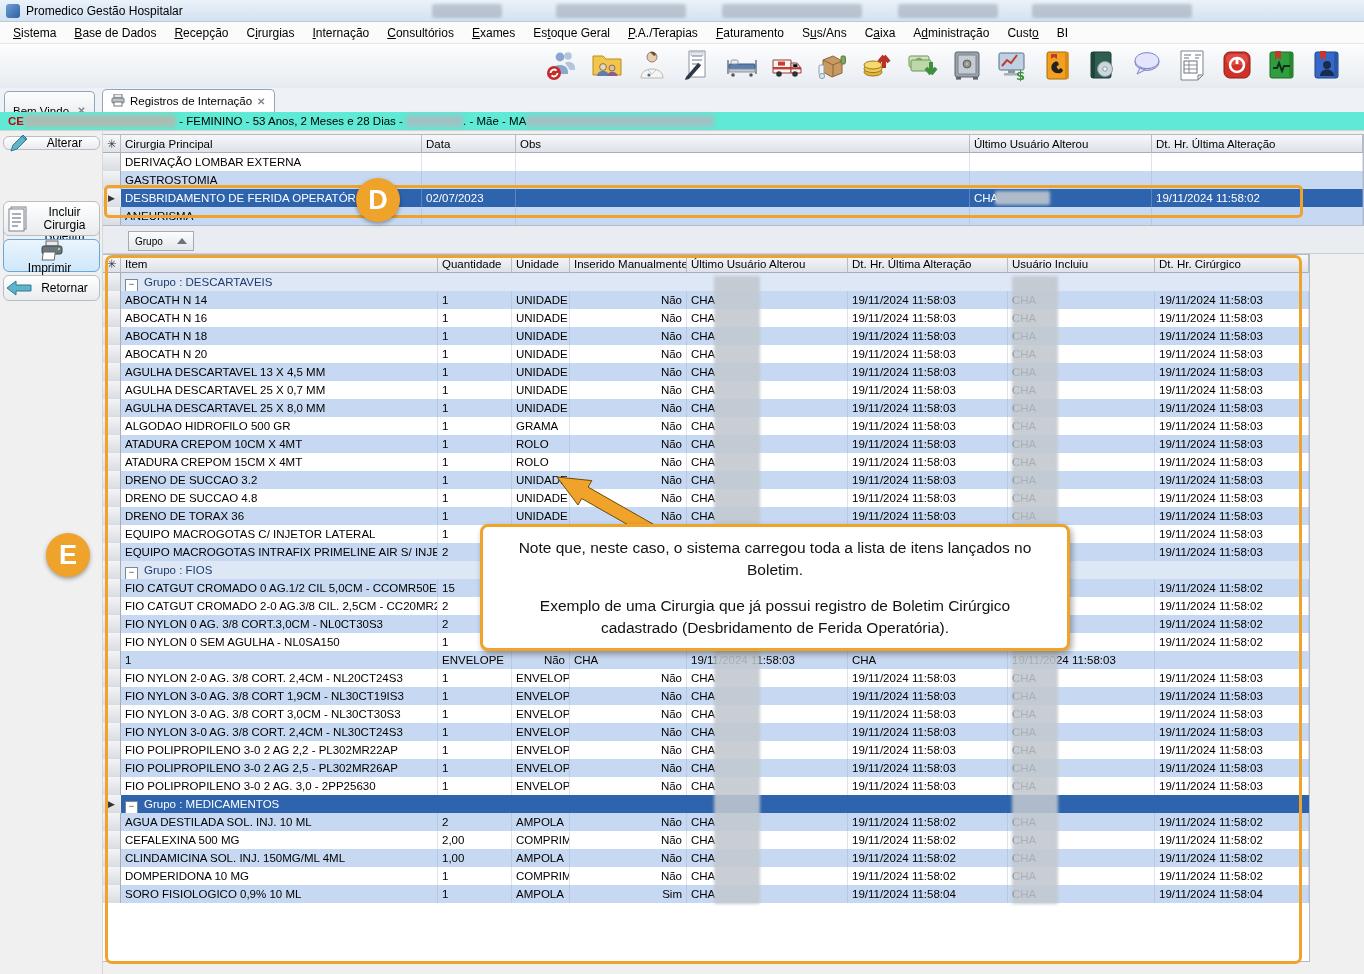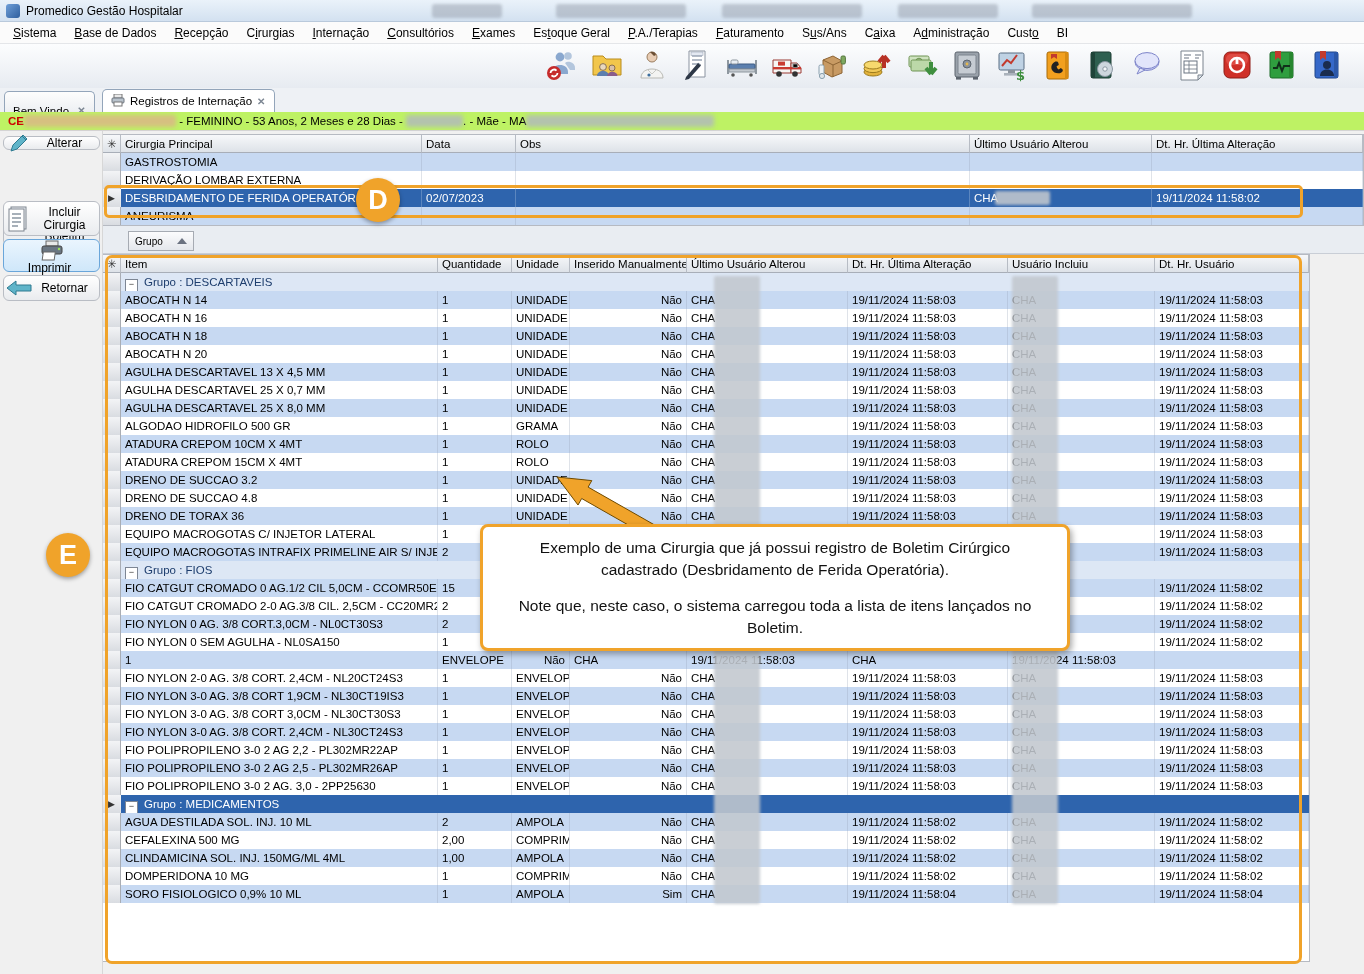--- a/index.html
+++ b/index.html
@@ -22,21 +22,21 @@
   .tb-icon{width:38px;height:38px;display:flex;align-items:center;justify-content:center;}
   .tb-icon svg{width:34px;height:34px;}
   
   #tabbar{left:0;top:88px;width:1364px;height:24px;background:#eef1f5;border-bottom:1px solid #9fb0c2;}
   .tab{position:absolute;display:flex;align-items:center;gap:5px;box-sizing:border-box;
     border:1px solid #93a5ba;border-bottom:none;border-radius:5px 5px 0 0;padding:0 8px;font-size:11.5px;}
   #tab-welcome{left:4px;top:3px;height:38px;background:linear-gradient(#fdfdfd,#dfe4ea);}
   #tab-internacao{left:102px;top:1px;height:23px;background:#fff;}
   .tab .close{color:#7d8793;font-size:10px;font-weight:bold;cursor:pointer;}
   
-  #patientbar{left:0;top:112px;width:1364px;height:19px;background:#bef264;border-bottom:1px solid #d4d4d4;
+  #patientbar{left:0;top:112px;width:1364px;height:19px;background:#5eead4;border-bottom:1px solid #d4d4d4;
     display:flex;align-items:center;padding-left:8px;box-sizing:border-box;font-size:11.5px;white-space:pre;}
   .pblur{display:inline-block;height:12px;border-radius:2px;}
   
   #leftpanel{left:0;top:131px;width:103px;height:843px;background:#f0f0f0;border-right:1px solid #d7d7d7;box-sizing:border-box;}
   .act-btn{position:absolute;left:3px;width:97px;border:1px solid #b9bdc4;border-radius:6px;
     background:linear-gradient(#ffffff,#e9ebee);display:flex;align-items:center;box-sizing:border-box;cursor:pointer;}
   .act-btn.active{background:linear-gradient(#eaf5fe,#cfe7fa);border-color:#6aa6da;flex-direction:column;}
   .act-icon{width:30px;display:flex;justify-content:center;}
   .act-label{flex:1;text-align:center;font-size:12px;line-height:13px;padding-right:4px;}
   
@@ -350,31 +350,31 @@
 <div id="surgery-grid" class="abs">
   <div class="sg-head ghead" id="sg-head">
       <div class="grid-cell sel-cell">✳</div>
       <div class="grid-cell" style="">Cirurgia Principal</div>
       <div class="grid-cell" style="">Data</div>
       <div class="grid-cell" style="">Obs</div>
       <div class="grid-cell" style="">Último Usuário Alterou</div>
       <div class="grid-cell" style="">Dt. Hr. Última Alteração</div>
     </div>
   <div id="sg-body">
+      <div class="sg-row row-white">
+        <div class="grid-cell sel-cell"></div>
+        <div class="grid-cell">DERIVAÇÃO LOMBAR EXTERNA</div>
+        <div class="grid-cell"></div>
+        <div class="grid-cell"></div>
+        <div class="grid-cell"></div>
+        <div class="grid-cell"></div>
+      </div>
       <div class="sg-row row-blue">
         <div class="grid-cell sel-cell"></div>
         <div class="grid-cell">GASTROSTOMIA</div>
-        <div class="grid-cell"></div>
-        <div class="grid-cell"></div>
-        <div class="grid-cell"></div>
-        <div class="grid-cell"></div>
-      </div>
-      <div class="sg-row row-white">
-        <div class="grid-cell sel-cell"></div>
-        <div class="grid-cell">DERIVAÇÃO LOMBAR EXTERNA</div>
         <div class="grid-cell"></div>
         <div class="grid-cell"></div>
         <div class="grid-cell"></div>
         <div class="grid-cell"></div>
       </div>
       <div class="sg-row row-sel">
         <div class="grid-cell sel-cell">▶</div>
         <div class="grid-cell">DESBRIDAMENTO DE FERIDA OPERATÓRIA</div>
         <div class="grid-cell">02/07/2023</div>
         <div class="grid-cell"></div>
@@ -402,21 +402,21 @@
 <div id="items-grid" class="abs">
   <div class="it-head ghead" id="it-head">
       <div class="grid-cell sel-cell">✳</div>
       <div class="grid-cell">Item</div>
       <div class="grid-cell">Quantidade</div>
       <div class="grid-cell">Unidade</div>
       <div class="grid-cell">Inserido Manualmente</div>
       <div class="grid-cell">Último Usuário Alterou</div>
       <div class="grid-cell">Dt. Hr. Última Alteração</div>
       <div class="grid-cell">Usuário Incluiu</div>
-      <div class="grid-cell">Dt. Hr. Usuário</div>
+      <div class="grid-cell">Dt. Hr. Cirúrgico</div>
     </div>
   <div id="it-body">
       <div class="it-row row-group">
         <div class="grid-cell sel-cell"></div>
         <div class="grid-cell" style="grid-column: 2 / -1; border-right: none;"><span class="collapse-box">−</span>Grupo : DESCARTAVEIS</div>
       </div>
       <div class="it-row row-blue">
         <div class="grid-cell sel-cell"></div>
         <div class="grid-cell">ABOCATH N 14</div>
         <div class="grid-cell">1</div>
@@ -789,15 +789,15 @@
 </div>
 <div class="anno-circle" style="left:46px;top:533px;">
   <span>E</span>
 </div>
 
 <svg class="abs" style="left:540px;top:465px;" width="140" height="80">
   <polygon points="17,12 51.8,15.6 48.1,22.1 115.2,60.3 108.8,71.7 41.7,33.5 38,40 " transform="translate(0,0)" fill="#f0a32a" stroke="#6e4a00" stroke-width="1"></polygon>
 </svg>
 
 <div id="callout">
+  <p>Note que, neste caso, o sistema carregou toda a lista de itens lançados no Boletim.</p>
   <p>Exemplo de uma Cirurgia que já possui registro de Boletim Cirúrgico cadastrado (Desbridamento de Ferida Operatória).</p>
-  <p>Note que, neste caso, o sistema carregou toda a lista de itens lançados no Boletim.</p>
 </div>
 
 </body></html>

